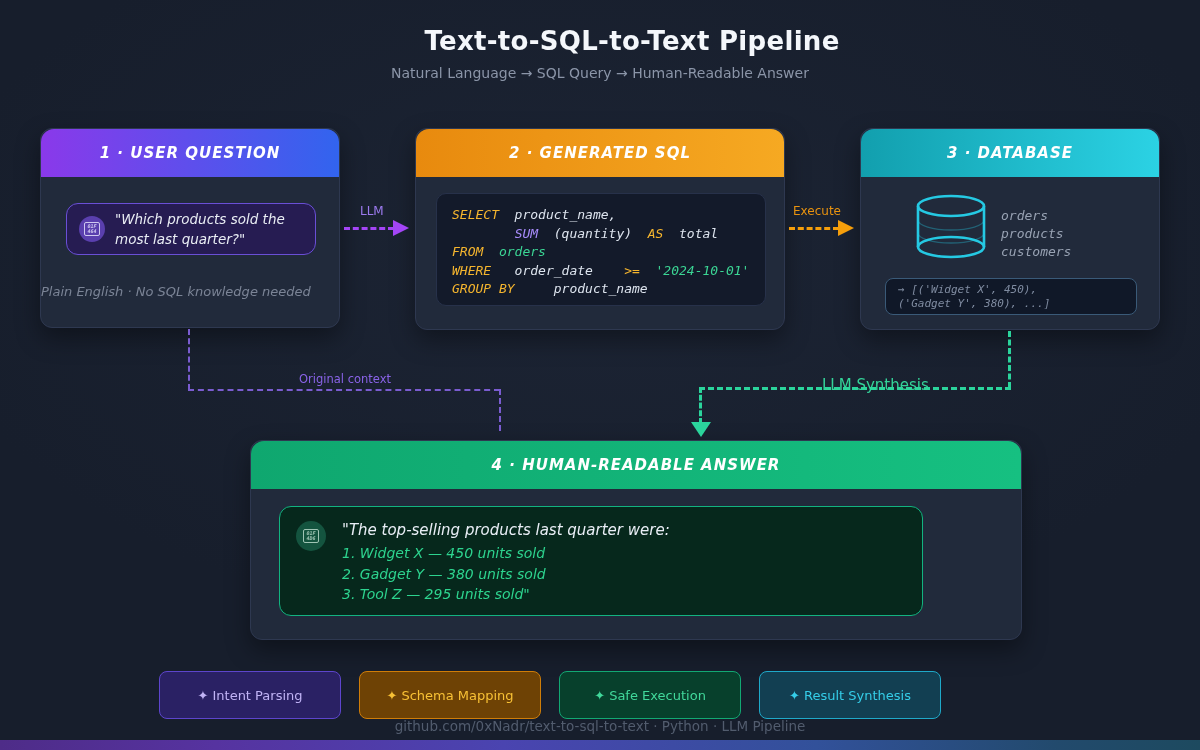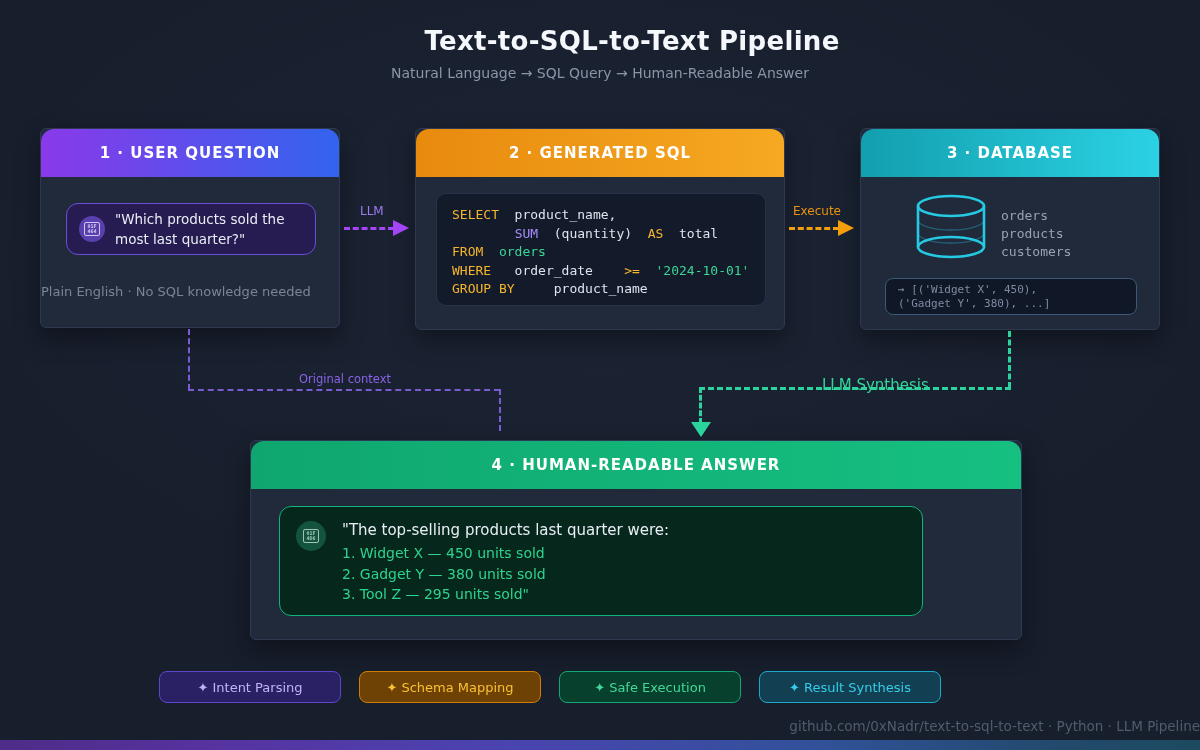--- a/index.html
+++ b/index.html
@@ -19,21 +19,21 @@
     color:#f4f7fb; font-size:26px; font-weight:bold; letter-spacing:.3px;margin-left:32px;
   }
   .page-subtitle {
     position:absolute; left:0; top:65px; width:1200px; text-align:center;
     color:#8b95a8; font-size:14px;
   }
 
   
   .card {
     position:absolute; background:#212a3b; border:1px solid #2e3850;
-    border-radius:6px; box-shadow:0 10px 24px rgba(0,0,0,.38);
+    border-radius:12px; box-shadow:0 10px 24px rgba(0,0,0,.38);font-style:italic;
   }
   .card-header {
     height:48px; border-radius:13px 13px 0 0;
     display:flex; align-items:center; justify-content:center;
     color:#ffffff; font-size:15px; font-weight:bold; letter-spacing:1px;
   }
   #card-user     { left:40px;  top:128px; width:300px; height:200px; }
   #card-sql      { left:415px; top:128px; width:370px; height:202px; }
   #card-db       { left:860px; top:128px; width:300px; height:202px; }
   #card-answer   { left:250px; top:440px; width:772px; height:200px; }
@@ -131,32 +131,32 @@
   #syn-v1 { left:1008px; top:331px; height:57px; border-left-width:3px; }
   #syn-h1 { left:699px;  top:387px; width:312px; border-top-width:3px; }
   #syn-v2 { left:699px;  top:387px; height:37px; border-left-width:3px; }
   #syn-head { position:absolute; left:691px; top:422px; width:0; height:0;
               border-left:10px solid transparent; border-right:10px solid transparent;
               border-top:15px solid #2bd49c; }
   #syn-label { left:822px; top:376px; font-size:15px; color:#34d399; }
 
   
   .badge {
-    position:absolute; top:671px; width:182px; height:32px; border-radius:8px;
+    position:absolute; top:671px; width:182px; height:48px; border-radius:8px;
     border:1.5px solid; display:flex; align-items:center; justify-content:center;
     font-size:13px;
   }
   #badge-intent    { left:159px; background:#2a2164; border-color:#5d45cc; color:#c0b3f5; }
   #badge-schema    { left:359px; background:#6e4205; border-color:#cf7d08; color:#f8c135; }
   #badge-safe      { left:559px; background:#07402c; border-color:#12a873; color:#41d89b; }
   #badge-result    { left:759px; background:#123f52; border-color:#1fa9c9; color:#35cde8; }
 
   
   .footer-text {
-    position:absolute; left:0; top:718px; width:1200px; text-align:right;
+    position:absolute; left:0; top:718px; width:1200px; text-align:center;
     color:#525c6e; font-size:13.5px;
   }
   .bottom-strip {
     position:absolute; left:0; bottom:0; width:1200px; height:10px;
     background:linear-gradient(90deg,#4e2c88 0%,#5633a0 18%,#4a44b0 42%,#32519a 68%,#224a6d 88%,#1d4a5f 100%);
   }
 </style>
 </head>
 <body>
 

